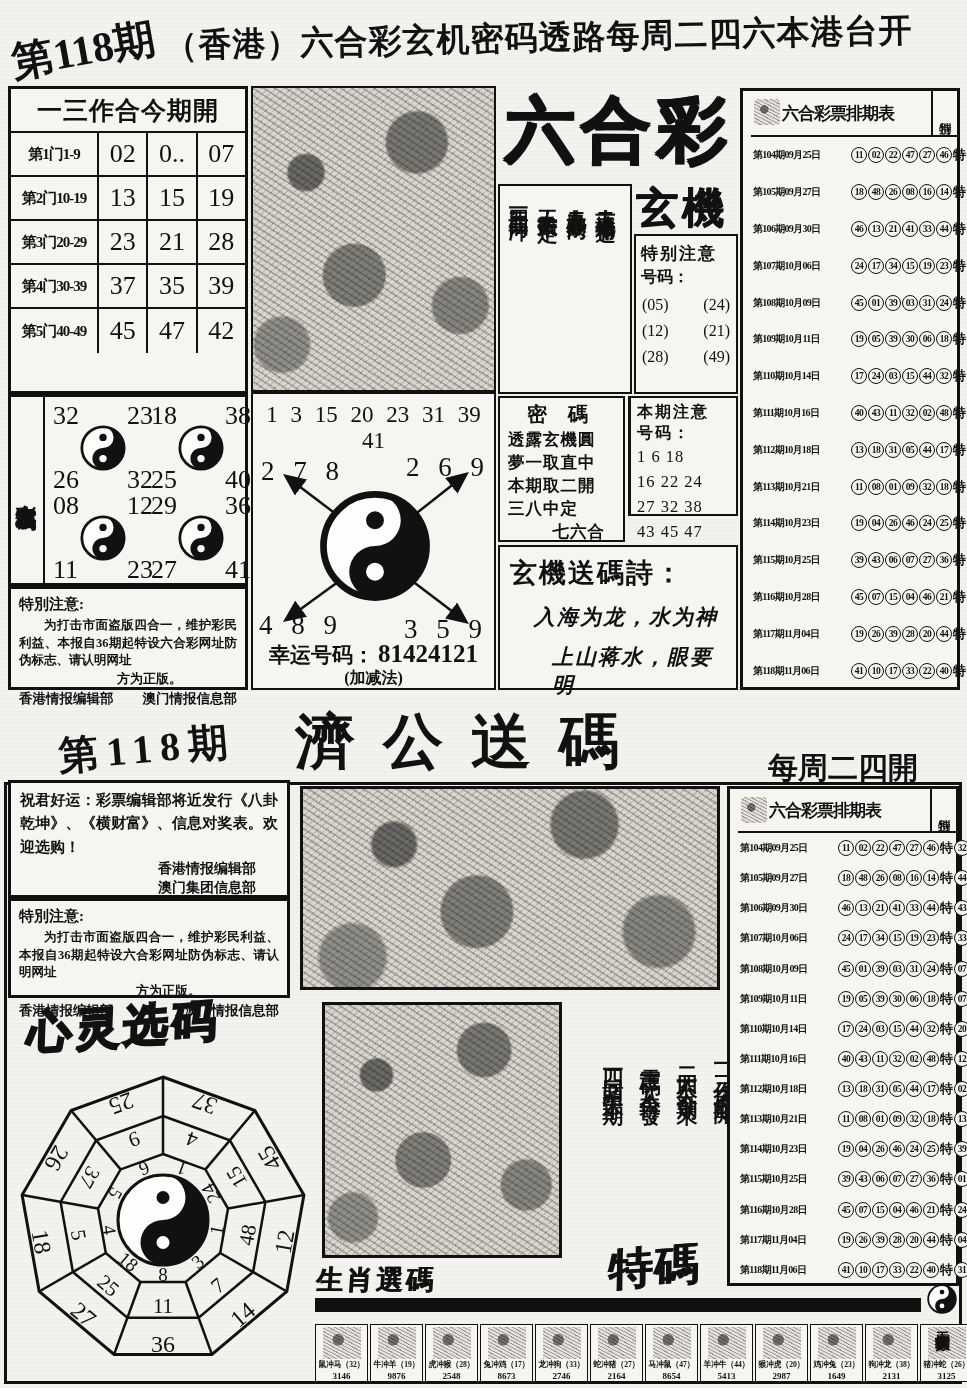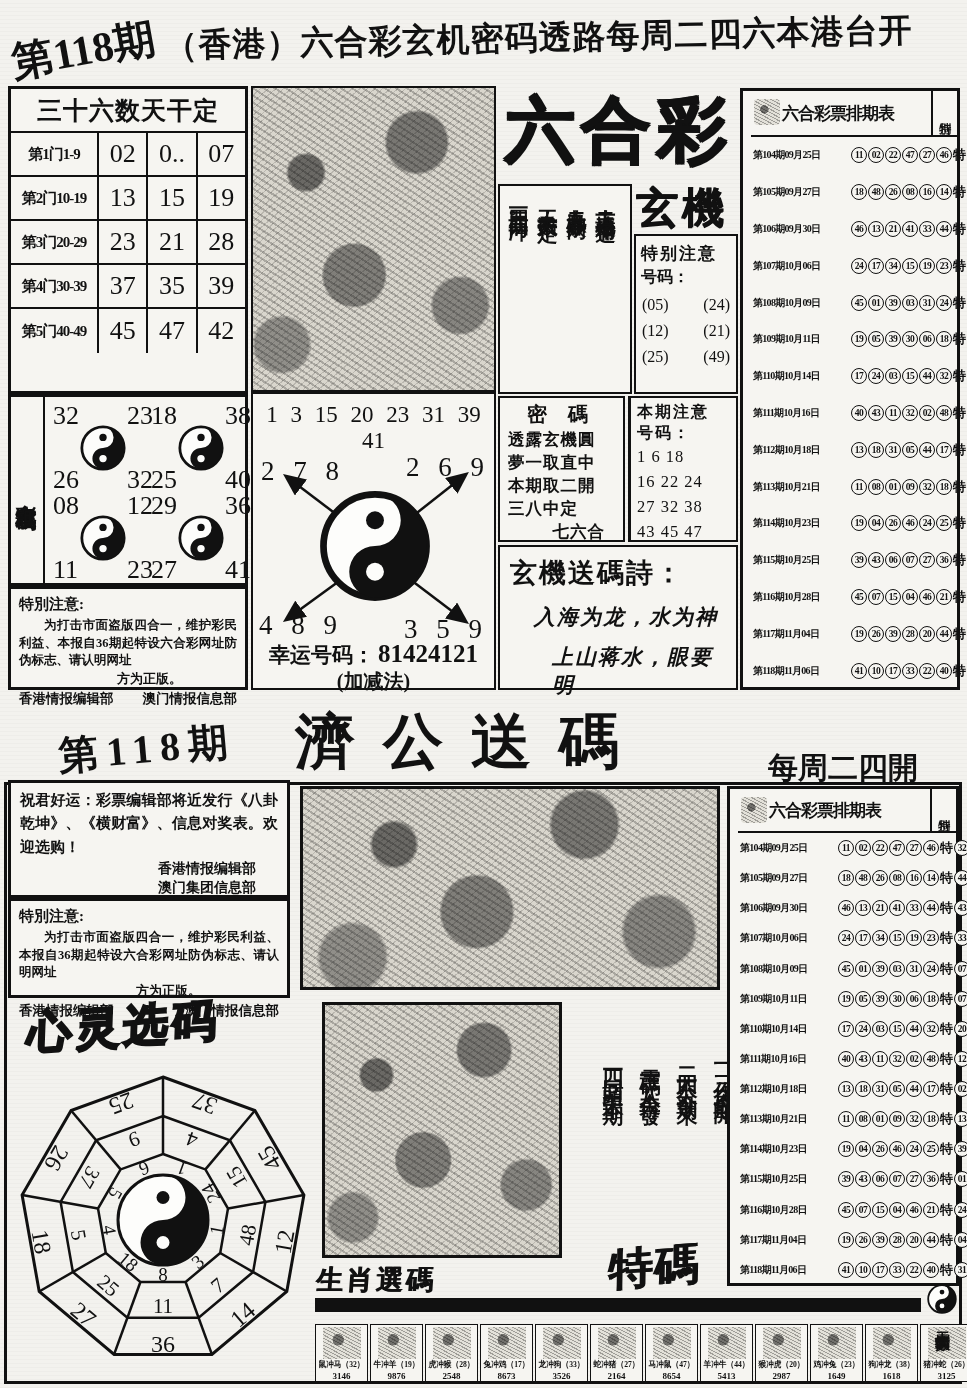--- a/index.html
+++ b/index.html
@@ -73,40 +73,40 @@
   
   .numchart { left:251px; top:392px; width:245px; height:298px; }
   .nc-top { position:absolute; left:0; top:8px; width:100%; text-align:center; font-size:23px; word-spacing:7px; }
   .nc-corner { position:absolute; font-size:27px; letter-spacing:6px; white-space:nowrap; }
   .nc-tl{left:8px; top:62px;} .nc-tr{right:4px; top:58px;} .nc-bl{left:6px; top:216px;} .nc-br{right:6px; top:220px;}
   .nc-yy { position:absolute; left:66px; top:96px; }
   .nc-arrows { position:absolute; left:0; top:55px; }
   .nc-lucky { position:absolute; left:0; top:246px; width:100%; text-align:center; white-space:nowrap; }
   .nc-lucky .lab { font-size:21px; font-weight:bold; }
   .nc-lucky .val { font-size:25px; font-weight:bold; }
-  .nc-method { position:absolute; left:0; top:274px; width:100%; text-align:center; font-size:20px; font-weight:bold; }
+  .nc-method { position:absolute; left:0; top:274px; width:100%; text-align:center; font-size:16px; font-weight:bold; }
 
   
   .mp-title { left:498px; top:88px; width:240px; height:84px; font-size:70px; font-weight:900;
               letter-spacing:6px; text-align:center; line-height:84px;
               text-shadow:2px 0 #111, 0 2px #111, 2px 2px #111; }
   .mp-sub { left:636px; top:180px; width:100px; height:52px; font-size:42px; font-weight:900;
             letter-spacing:4px; text-shadow:1px 0 #111, 0 1px #111; }
   .vpoem { left:498px; top:184px; width:134px; height:210px; writing-mode:vertical-rl;
            padding:8px 10px; font-size:20px; font-weight:bold; line-height:29px; }
   .vpoem div { letter-spacing:2px; }
   .spnotice { left:634px; top:234px; width:104px; height:160px; padding:6px 5px; }
   .sp-t { font-size:17px; font-weight:bold; letter-spacing:2px; }
   .sp-s { font-size:16px; font-weight:bold; margin:2px 0 4px; }
   .sp-pair { display:flex; justify-content:space-between; font-size:16px; padding:0 1px; line-height:26px; }
   .secret { left:498px; top:396px; width:127px; height:146px; padding:3px 8px; }
   .sc-t { text-align:center; font-size:20px; font-weight:bold; letter-spacing:8px; }
   .sc-l { font-size:16.5px; font-weight:bold; line-height:23px; letter-spacing:1px; }
   .sc-l.right { text-align:right; padding-right:10px; }
-  .attention { left:628px; top:396px; width:110px; height:146px; padding:4px 6px; border-left:3px solid #111; }
+  .attention { left:628px; top:396px; width:110px; height:120px; padding:4px 6px; border-left:3px solid #111; }
   .at-t { font-size:16px; font-weight:bold; letter-spacing:2px; }
   .at-r { font-size:16.5px; line-height:25px; letter-spacing:1px; }
   .codepoem { left:498px; top:545px; width:240px; height:145px; padding:8px 10px; }
   .cp-t { font-size:27px; font-weight:900; letter-spacing:2px; }
   .cp-l { font-size:21px; font-weight:bold; font-style:italic; margin-top:12px; letter-spacing:2px; }
   .cp-l1 { margin-left:24px; } .cp-l2 { margin-left:42px; }
 
   
   .sched { background:#f6f5f1;padding-left:8px; }
   .sched1 { left:740px; top:88px; width:220px; height:602px; }
@@ -174,21 +174,21 @@
 </head>
 <body>
 
 <div class="page">
 
   <div class="abs banner">
     <span class="issue">第118期</span><span class="rest">（香港）六合彩玄机密码透路每周二四六本港台开</span>
   </div>
 
   <div class="abs bx hotcold">
-    <div class="hc-title">三十六数天干定</div>
+    <div class="hc-title">一三作合今期開</div>
     <div id="hc-body">
         <div class="hc-row hc-data">
           <span class="hc-c0">第1门1-9</span>
           <span class="hc-c1">02</span>
           <span class="hc-c2">0..</span>
           <span class="hc-c3">07</span>
         </div>
         <div class="hc-row hc-data">
           <span class="hc-c0">第2门10-19</span>
           <span class="hc-c1">13</span>
@@ -325,21 +325,21 @@
     <div class="sp-s">号码：</div>
     <div class="sp-pair">
         <span>(05)</span>
         <span>(24)</span>
       </div>
     <div class="sp-pair">
         <span>(12)</span>
         <span>(21)</span>
       </div>
     <div class="sp-pair">
-        <span>(25)</span>
+        <span>(28)</span>
         <span>(49)</span>
       </div>
   </div>
 
   <div class="abs bx2 secret">
     <div class="sc-t">密 碼</div>
     <div class="sc-l">透露玄機圓</div>
     <div class="sc-l">夢一取直中</div>
     <div class="sc-l">本期取二開</div>
     <div class="sc-l">三八中定</div>
@@ -817,21 +817,21 @@
         <div class="znum">2548</div>
       </div>
       <div class="zcell">
         <div class="zicon illus-sm"></div>
         <div class="zname">兔冲鸡（17）</div>
         <div class="znum">8673</div>
       </div>
       <div class="zcell">
         <div class="zicon illus-sm"></div>
         <div class="zname">龙冲狗（33）</div>
-        <div class="znum">3526</div>
+        <div class="znum">2746</div>
       </div>
       <div class="zcell">
         <div class="zicon illus-sm"></div>
         <div class="zname">蛇冲猪（27）</div>
         <div class="znum">2164</div>
       </div>
       <div class="zcell">
         <div class="zicon illus-sm"></div>
         <div class="zname">马冲鼠（47）</div>
         <div class="znum">8654</div>
@@ -847,21 +847,21 @@
         <div class="znum">2987</div>
       </div>
       <div class="zcell">
         <div class="zicon illus-sm"></div>
         <div class="zname">鸡冲兔（23）</div>
         <div class="znum">1649</div>
       </div>
       <div class="zcell">
         <div class="zicon illus-sm"></div>
         <div class="zname">狗冲龙（38）</div>
-        <div class="znum">1618</div>
+        <div class="znum">2131</div>
       </div>
       <div class="zcell">
         <div class="zicon illus-sm"></div>
         <div class="zname">猪冲蛇（26）</div>
         <div class="znum">3125</div>
       </div>
     </div>
   <div class="abs zside">
     <span id="zside-yy"><svg viewBox="0 0 100 100" width="30" height="30">
           <circle cx="50" cy="50" r="46" fill="#fdfdfb" stroke="#111" stroke-width="6"></circle>

